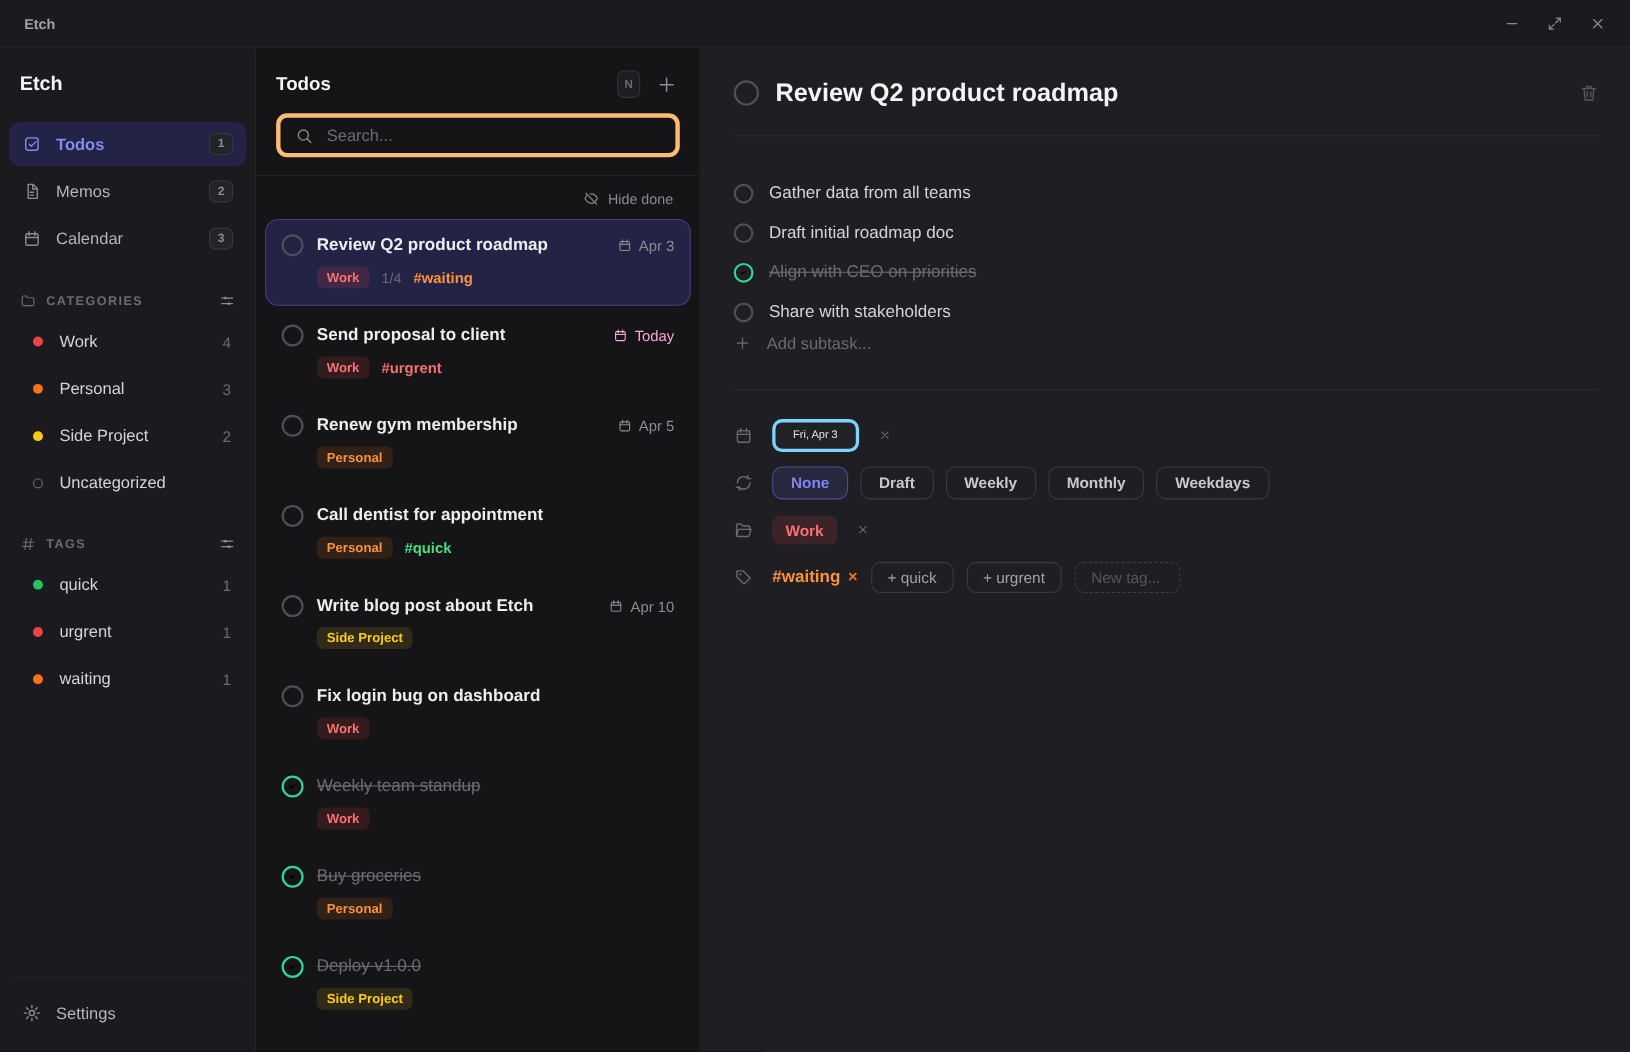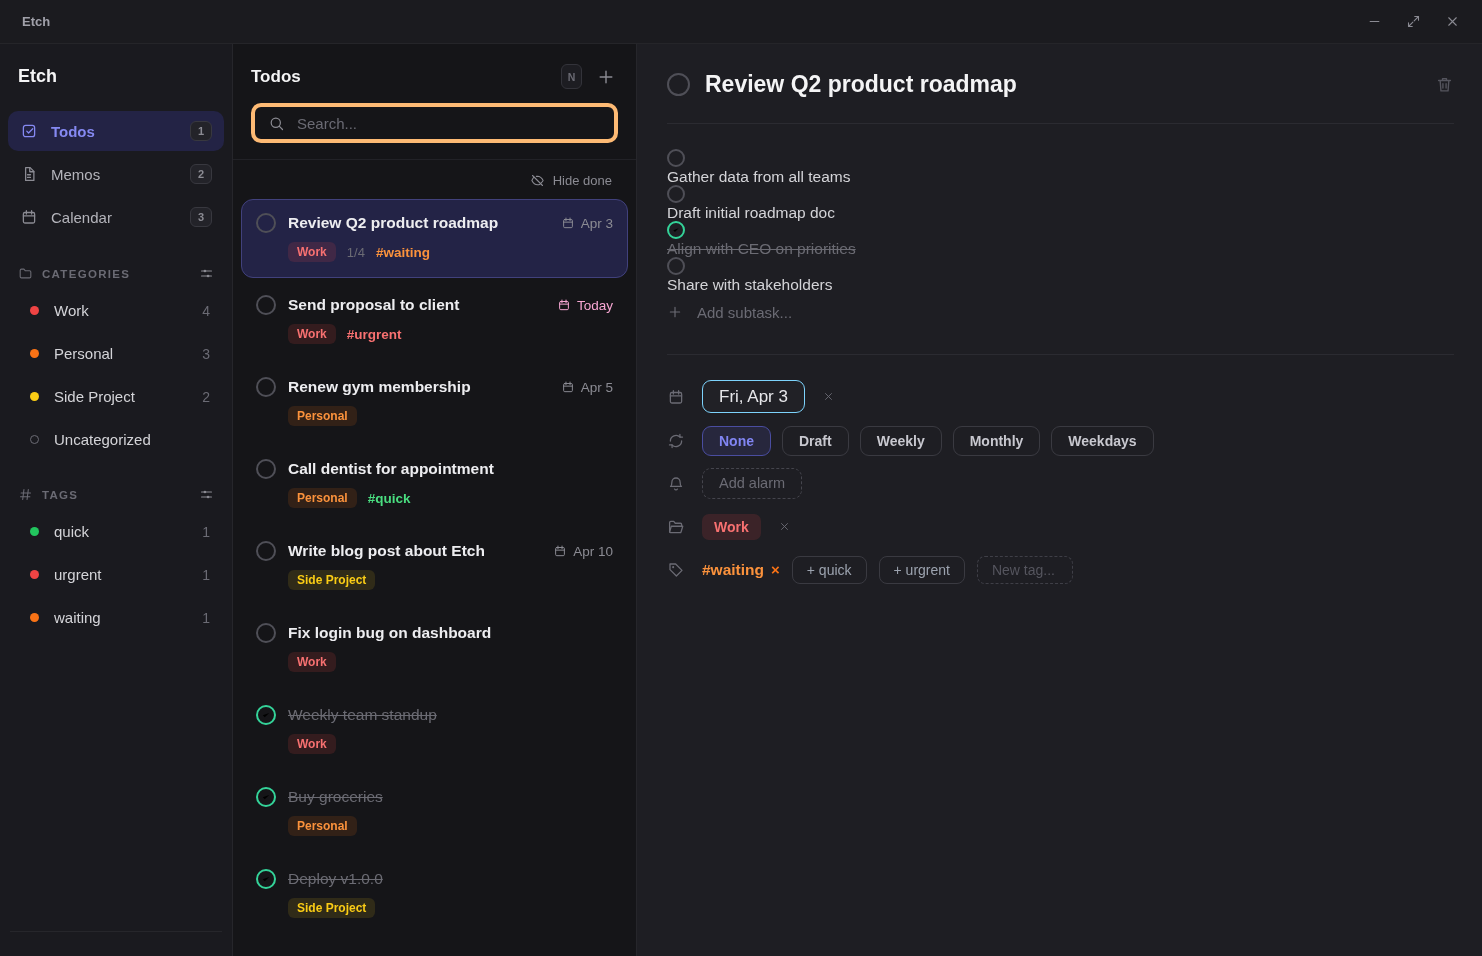--- a/index.html
+++ b/index.html
@@ -92,30 +92,30 @@
 
   
   .detail-panel{flex:1;background:#1e1e23;padding:27px 28px 20px 30px;overflow:hidden;}
   .dp-header{display:flex;align-items:center;gap:15px;}
   .circ.big{width:23px;height:23px;}
   .dp-title{font-size:23px;font-weight:700;color:#f4f4f5;margin:0;flex:1;}
   .dp-header .icon-btn{color:#55555e;}
   .dp-header .icon-btn svg{width:19px;height:19px;}
   .dp-divider{border-top:1px solid #2b2b31;margin:25px 0;}
   .subtasks-head{color:#6b6b74;font-size:12.5px;font-weight:700;letter-spacing:1.2px;margin:0 0 17px;}
-  .subtask{display:flex;align-items:flex-start;gap:1px;height:36px;font-size:15.5px;color:#d4d4d8;flex-direction:column;}
+  .subtask{display:flex;align-items:flex-end;gap:14px;height:36px;font-size:15.5px;color:#d4d4d8;}
   .subtask .circ{width:18px;height:18px;}
   .subtask .circ svg{width:10px;height:10px;}
   .subtask.done .label{color:#6b6b73;text-decoration:line-through;}
   .add-subtask{display:flex;align-items:center;gap:14px;color:#6b6b74;font-size:15px;height:34px;margin-top:2px;}
   .add-subtask .icon svg{width:16px;height:16px;}
   .meta-row{display:flex;align-items:center;gap:17px;margin-bottom:12px;min-height:31px;}
   .meta-icon{color:#6b6b74;}
   .meta-icon svg{width:18px;height:18px;}
-  .pill{border:1px solid #7dd3fc;border-radius:9px;padding:7px 16px;font-size:17px;color:#e7e7ea;
+  .pill{border:3px solid #7dd3fc;border-radius:9px;padding:7px 16px;font-size:10px;color:#e7e7ea;
     background:rgba(255,255,255,0.015);line-height:1;}
   .x-btn{color:#6b6b74;display:flex;align-items:center;font-size:15px;}
   .x-btn svg{width:13px;height:13px;}
   .repeat-group{display:flex;align-items:center;gap:11px;}
   .repeat-pill{border:1px solid #3a3a41;border-radius:9px;padding:7px 16px;font-size:14px;font-weight:600;
     color:#c8c8cf;line-height:1;}
   .repeat-pill.selected{color:#8185f2;border-color:#4a4da0;background:rgba(99,102,241,.13);}
   .dashed-pill{border:1px dashed #45454d;border-radius:9px;padding:7px 16px;font-size:14.5px;color:#6b6b74;line-height:1;}
   .detail-cat{font-size:14px;font-weight:700;padding:6px 12px;border-radius:7px;line-height:1;}
   .tags-group{display:flex;align-items:center;gap:12px;}
@@ -268,20 +268,29 @@
           <div class="cat-item">
             <span class="dot" style="background: rgb(249, 115, 22);"></span>
             <span>waiting</span>
             <span class="cat-count">1</span>
           </div>
         </div>
 
       <div class="side-footer">
         <div class="fdivider"></div>
         <div id="footer-nav">
+            <div class="side-item">
+              <span class="icon">
+                <svg viewBox="0 0 24 24">
+                  <circle cx="12" cy="12" r="3.1"></circle>
+                  <path d="M12 2.8v2.8M12 18.4v2.8M2.8 12h2.8M18.4 12h2.8M5.5 5.5l2 2M16.5 16.5l2 2M5.5 18.5l2-2M16.5 7.5l2-2"></path>
+                </svg>
+              </span>
+              <span>Settings</span>
+            </div>
           </div>
       </div>
     </aside>
 
     <section class="list-panel">
       <div class="lp-header">
         <h2 class="lp-title">Todos</h2>
         <div class="lp-actions">
           <span class="kbd">N</span>
           <button class="icon-btn">
@@ -529,29 +538,20 @@
           </span>
         <div id="repeat-pills" class="repeat-group">
             <button class="repeat-pill selected">None</button>
             <button class="repeat-pill">Draft</button>
             <button class="repeat-pill">Weekly</button>
             <button class="repeat-pill">Monthly</button>
             <button class="repeat-pill">Weekdays</button>
           </div>
       </div>
 
-      <div class="meta-row">
-        <span class="icon meta-icon">
-            <svg viewBox="0 0 24 24">
-              <path d="M6.5 9.5a5.5 5.5 0 0 1 11 0c0 4.6 1.8 5.8 1.8 5.8H4.7s1.8-1.2 1.8-5.8z"></path>
-              <path d="M10.3 18.9a1.9 1.9 0 0 0 3.4 0"></path>
-            </svg>
-          </span>
-        <button class="dashed-pill">Add alarm</button>
-      </div>
 
       <div class="meta-row">
         <span class="icon meta-icon">
             <svg viewBox="0 0 24 24">
               <path d="M3.5 18.5l2.2-7.5h15.3l-2.3 7.6a1.4 1.4 0 0 1-1.3 1H4.8a1.4 1.4 0 0 1-1.3-1.1z"></path>
               <path d="M3.5 18.5V6a1.5 1.5 0 0 1 1.5-1.5h4L11 7h7a1.5 1.5 0 0 1 1.5 1.5V11"></path>
             </svg>
           </span>
         <span class="detail-cat cat-work">Work</span>
         <button class="x-btn">

